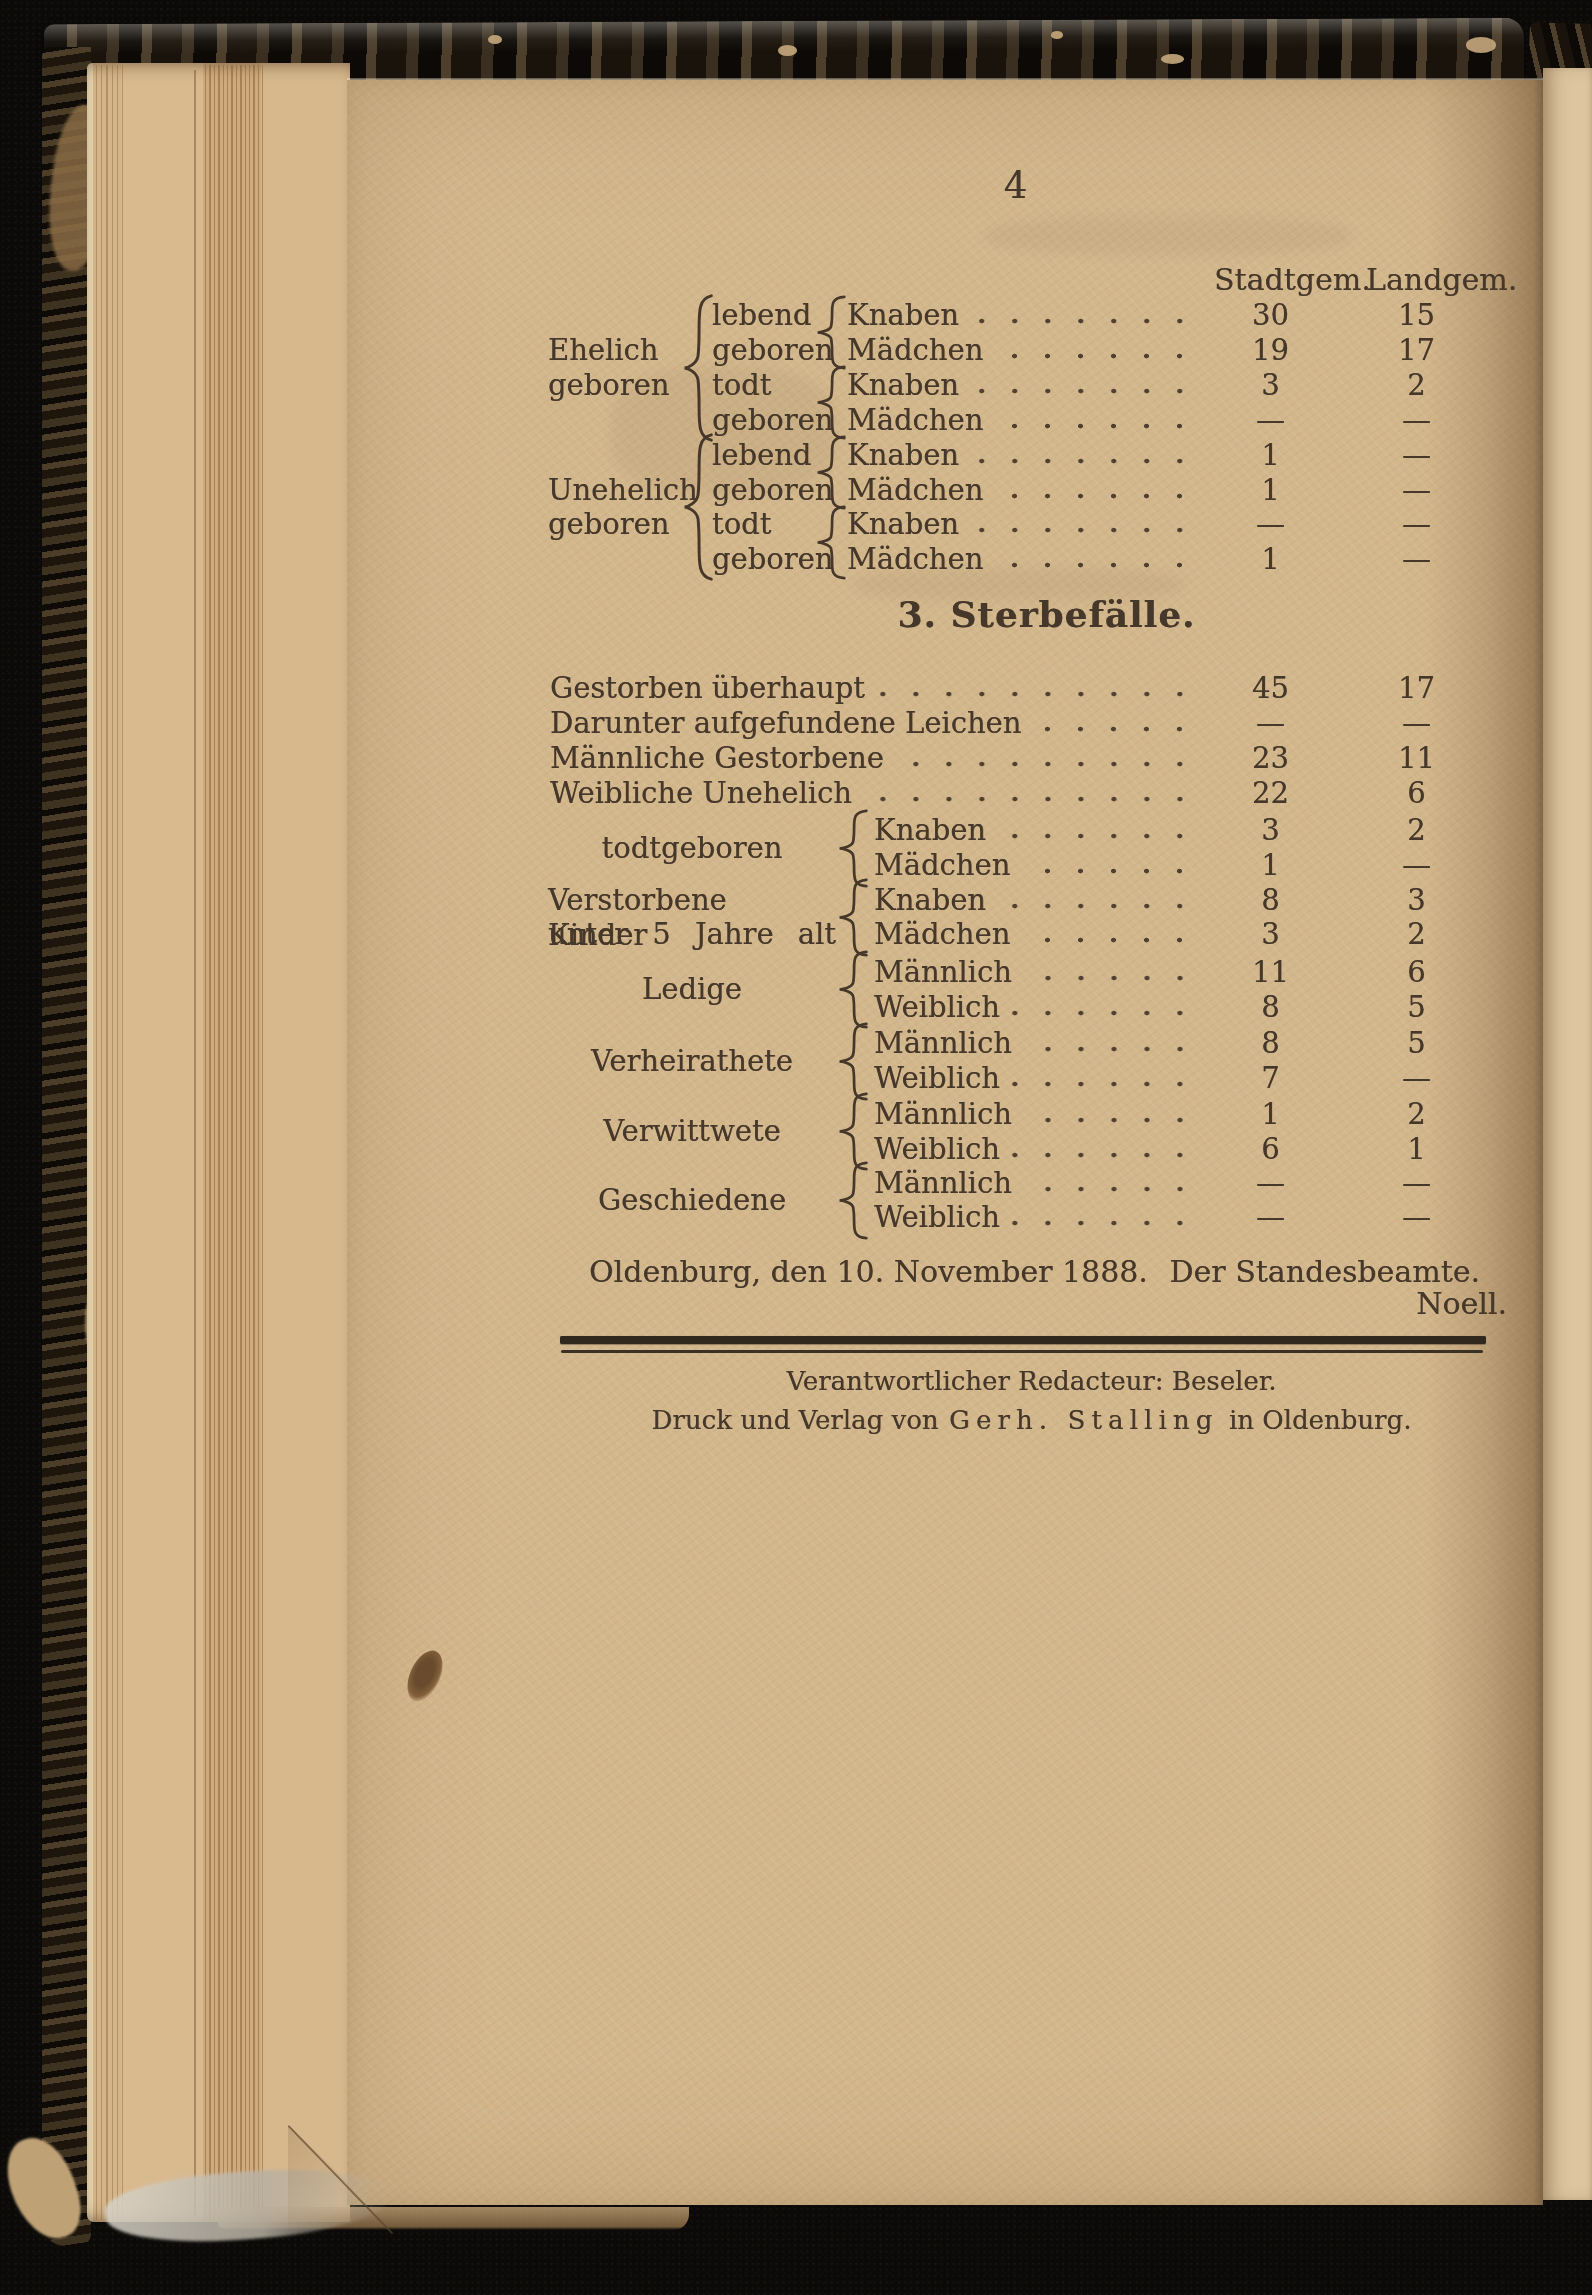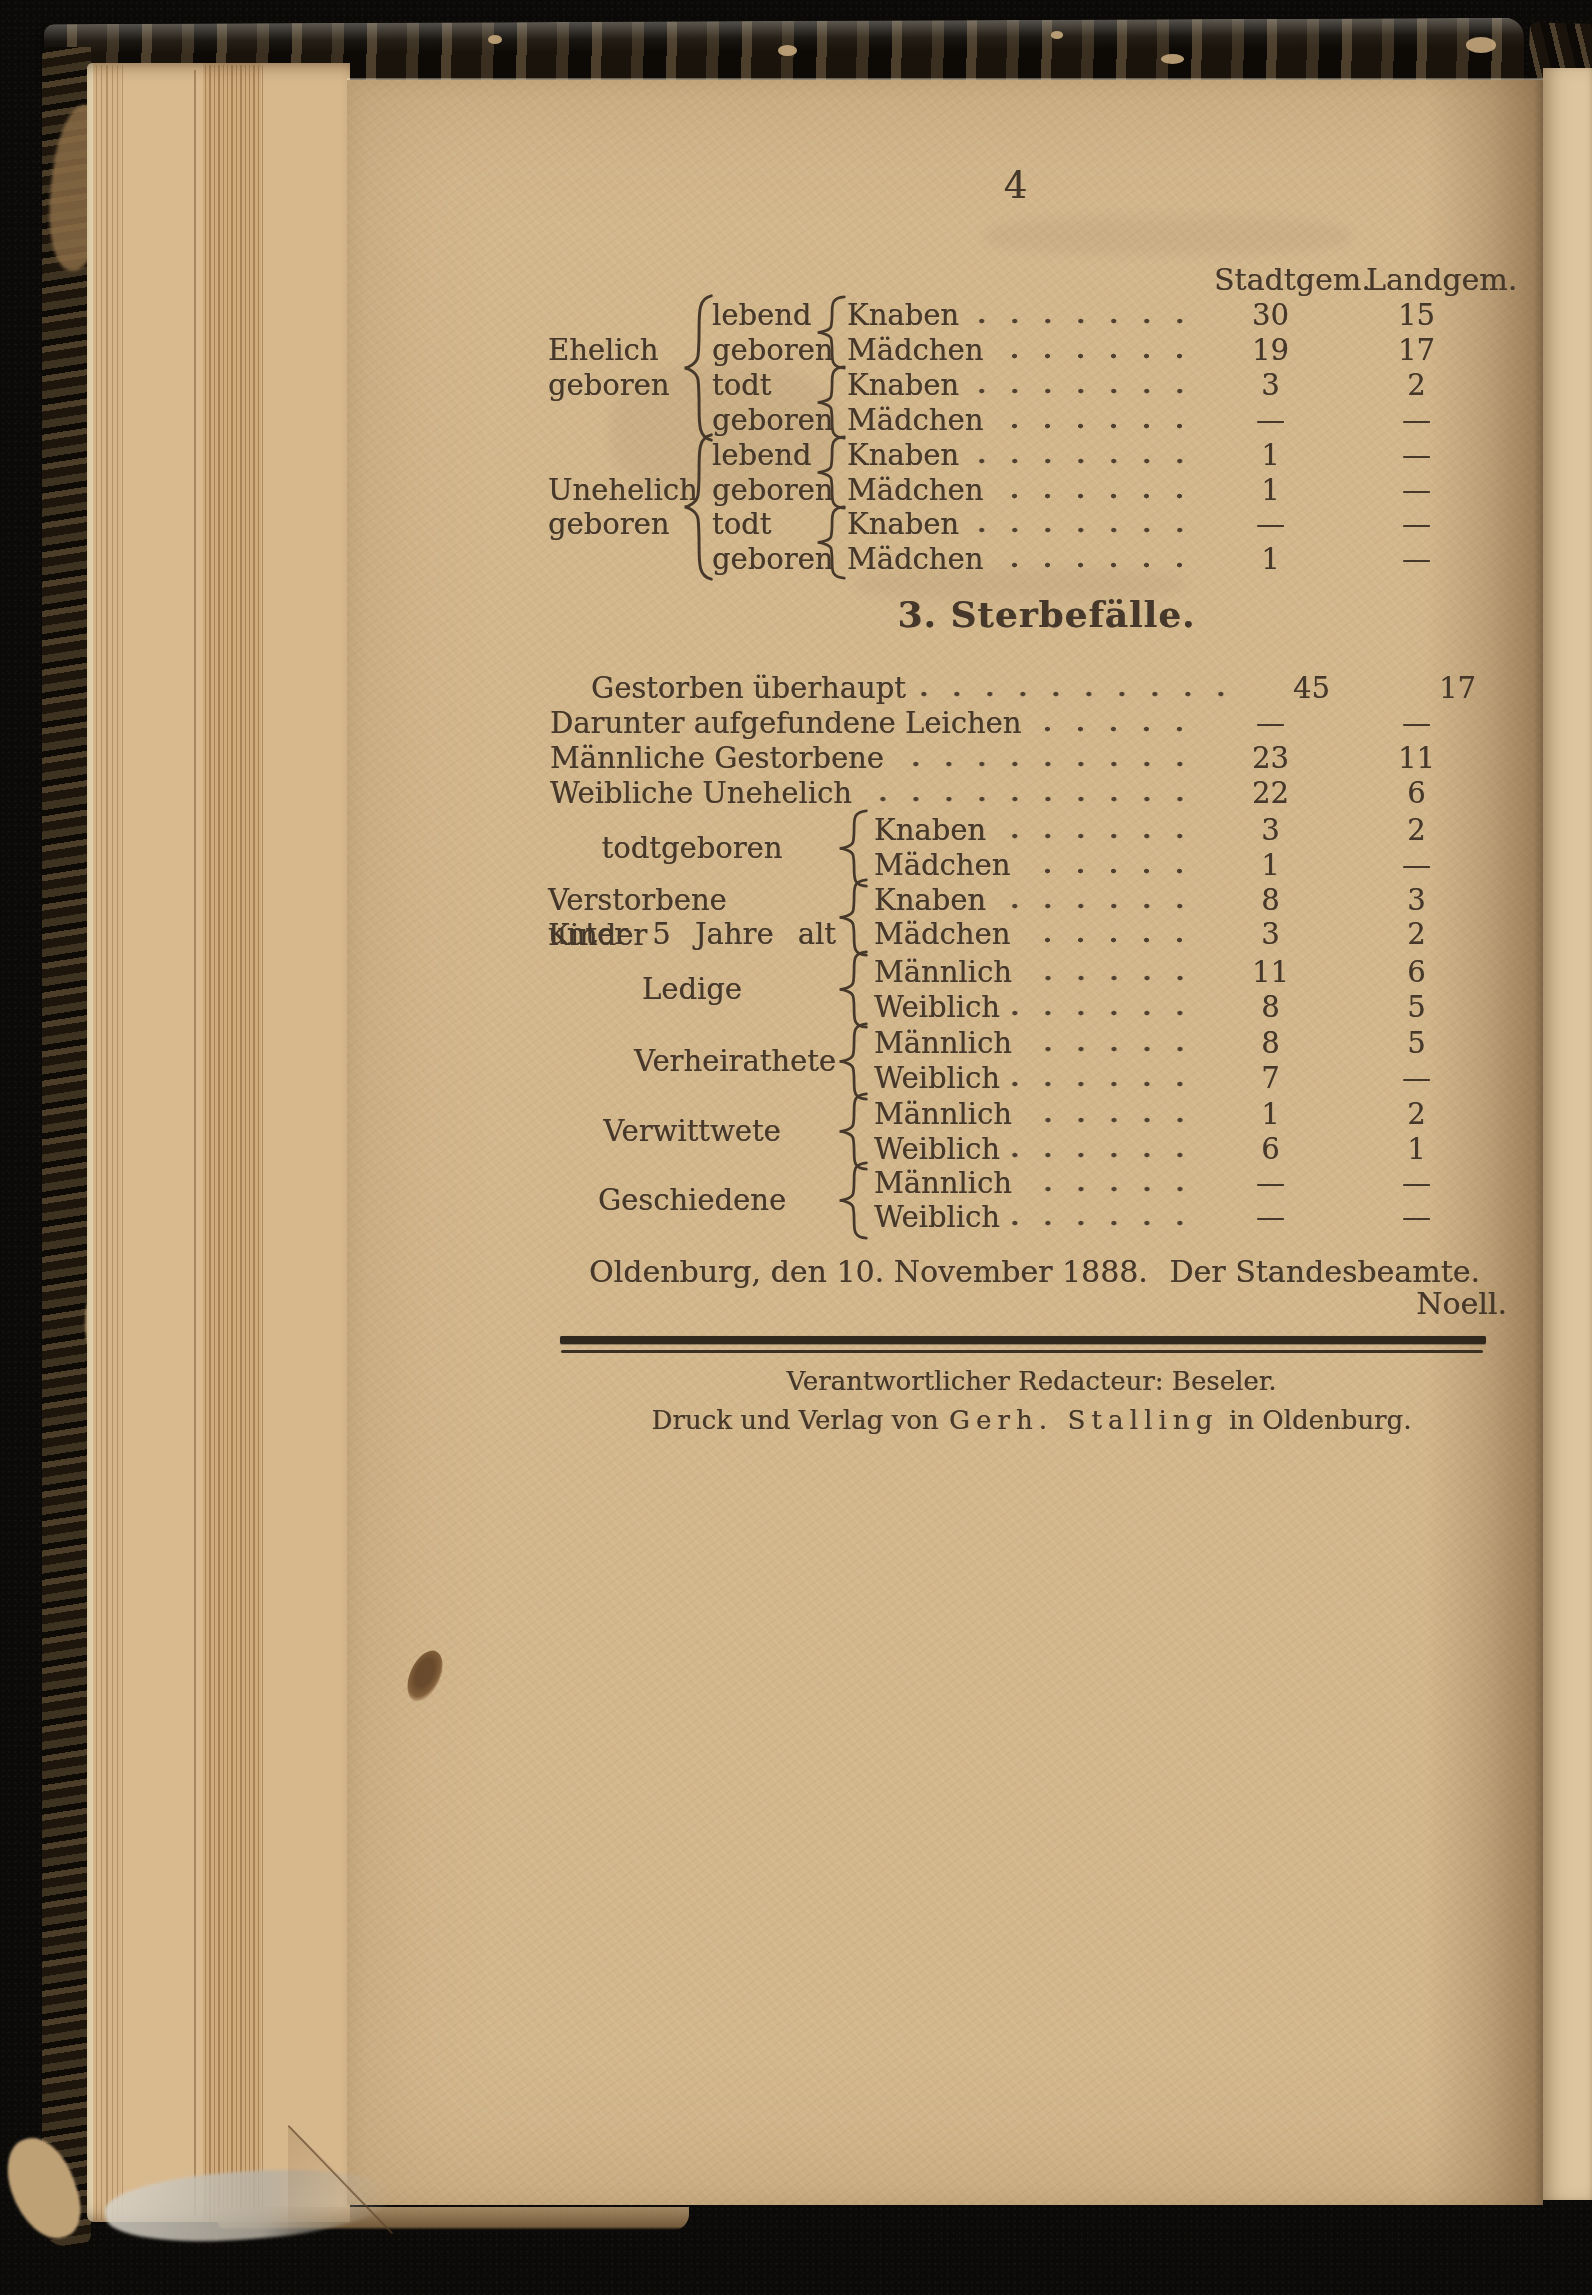--- a/index.html
+++ b/index.html
@@ -299,21 +299,21 @@
         <div class="leader"></div>
         <div class="val txt">1</div>
         <div class="valgap"></div>
         <div class="val txt">—</div>
       </div>
     </div>
 
   <span class="abs txt heading" style="left:785px;top:594px;width:523px;">3. Sterbefälle.</span>
 
   <div id="death-table" class="abs" style="left:0;top:0;">
-      <div class="abs row" style="left: 550px; top: 671px; width: 919px; height: 35px; margin-left: 41px;">
+      <div class="abs row" style="left: 550px; top: 671px; width: 919px; height: 35px;">
         <div class="lbl txt">Gestorben überhaupt</div>
         <div class="leader"></div>
         <div class="val txt">45</div>
         <div class="valgap"></div>
         <div class="val txt">17</div>
       </div>
       <div class="abs row" style="left: 550px; top: 706px; width: 919px; height: 35px;">
         <div class="lbl txt">Darunter aufgefundene Leichen</div>
         <div class="leader"></div>
         <div class="val txt">—</div>
@@ -402,21 +402,21 @@
         <div class="valgap"></div>
         <div class="val txt">6</div>
       </div>
       <div class="abs row" style="left: 874px; top: 990px; width: 595px; height: 35px;">
         <div class="lbl txt">Weiblich</div>
         <div class="leader"></div>
         <div class="val txt">8</div>
         <div class="valgap"></div>
         <div class="val txt">5</div>
       </div>
-      <div class="abs txt glabel" style="left: 548px; top: 1044px; width: 288px; text-align: right;">Verheirathete</div>
+      <div class="abs txt glabel" style="left: 548px; top: 1044px; width: 288px; text-align: center;">Verheirathete</div>
       <svg class="brace-svg" width="30" height="77" style="left: 838px; top: 1023px;" viewBox="0 0 34 88">
         <path d="M 32.3 1
              C 11.899999999999999 2.6399999999999997, 21.08 17.6, 17 36.96
              C 15.3 41.36, 6.800000000000001 43.56, 1.7000000000000002 44
              C 6.800000000000001 44.44, 15.3 46.64, 17 51.04
              C 21.08 70.4, 11.899999999999999 85.36, 32.3 87" fill="none" stroke="#453729" stroke-width="3.1" stroke-linecap="round"></path>
       </svg>
       <div class="abs row" style="left: 874px; top: 1026px; width: 595px; height: 35px;">
         <div class="lbl txt">Männlich</div>
         <div class="leader"></div>

